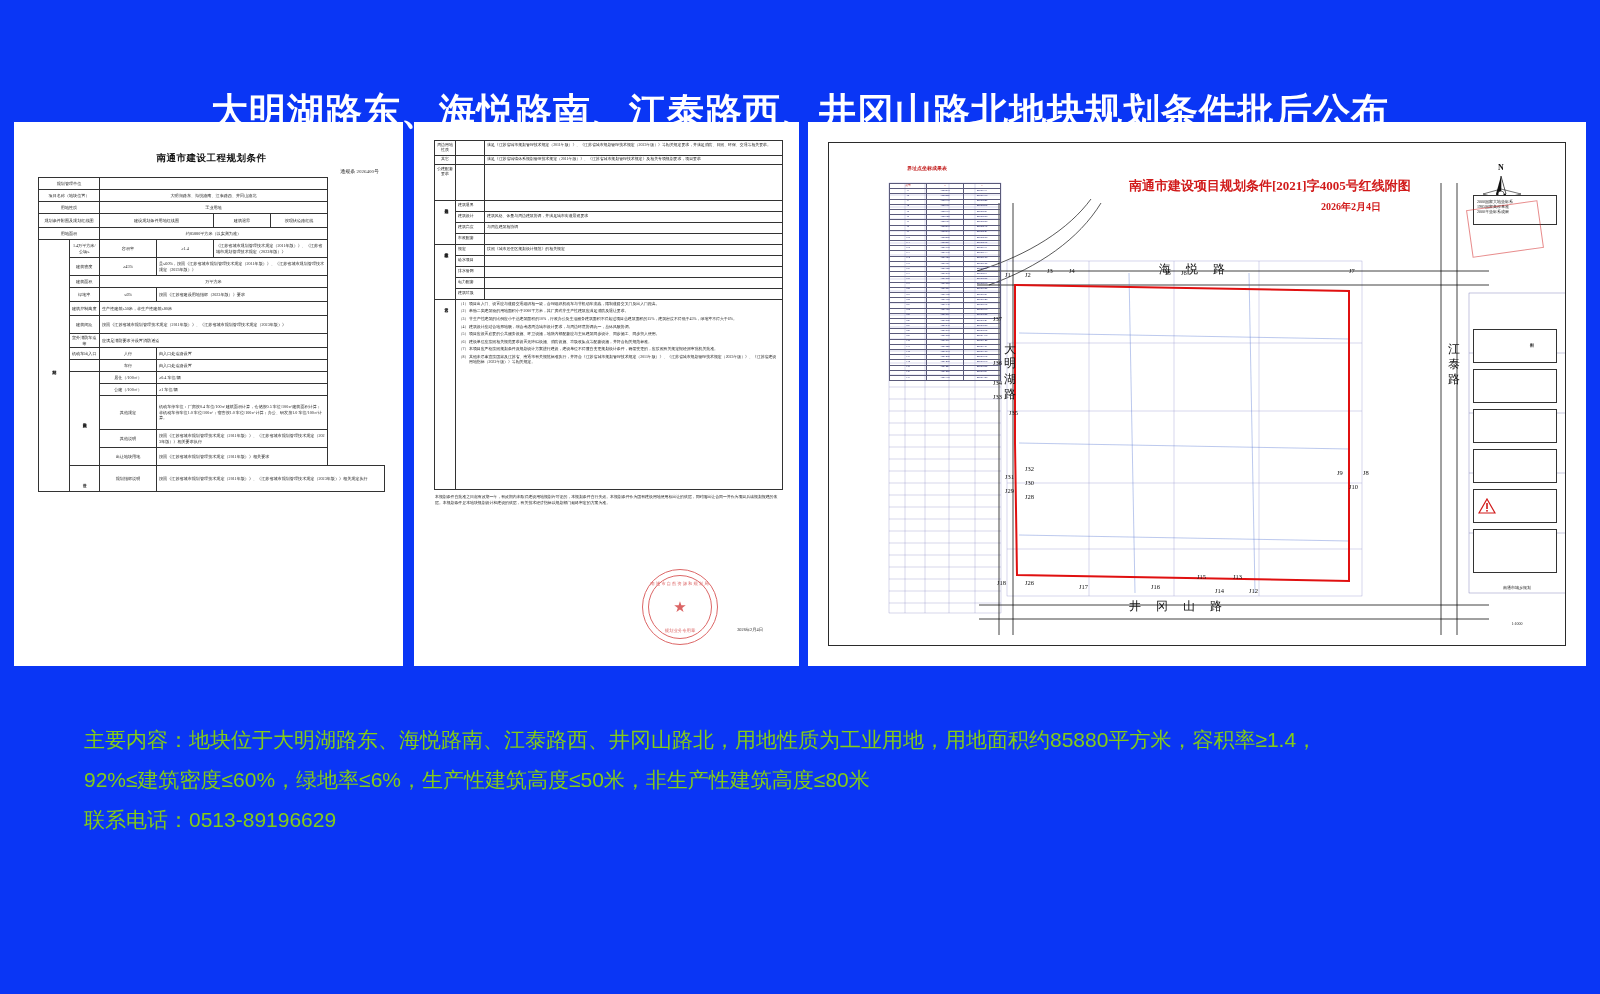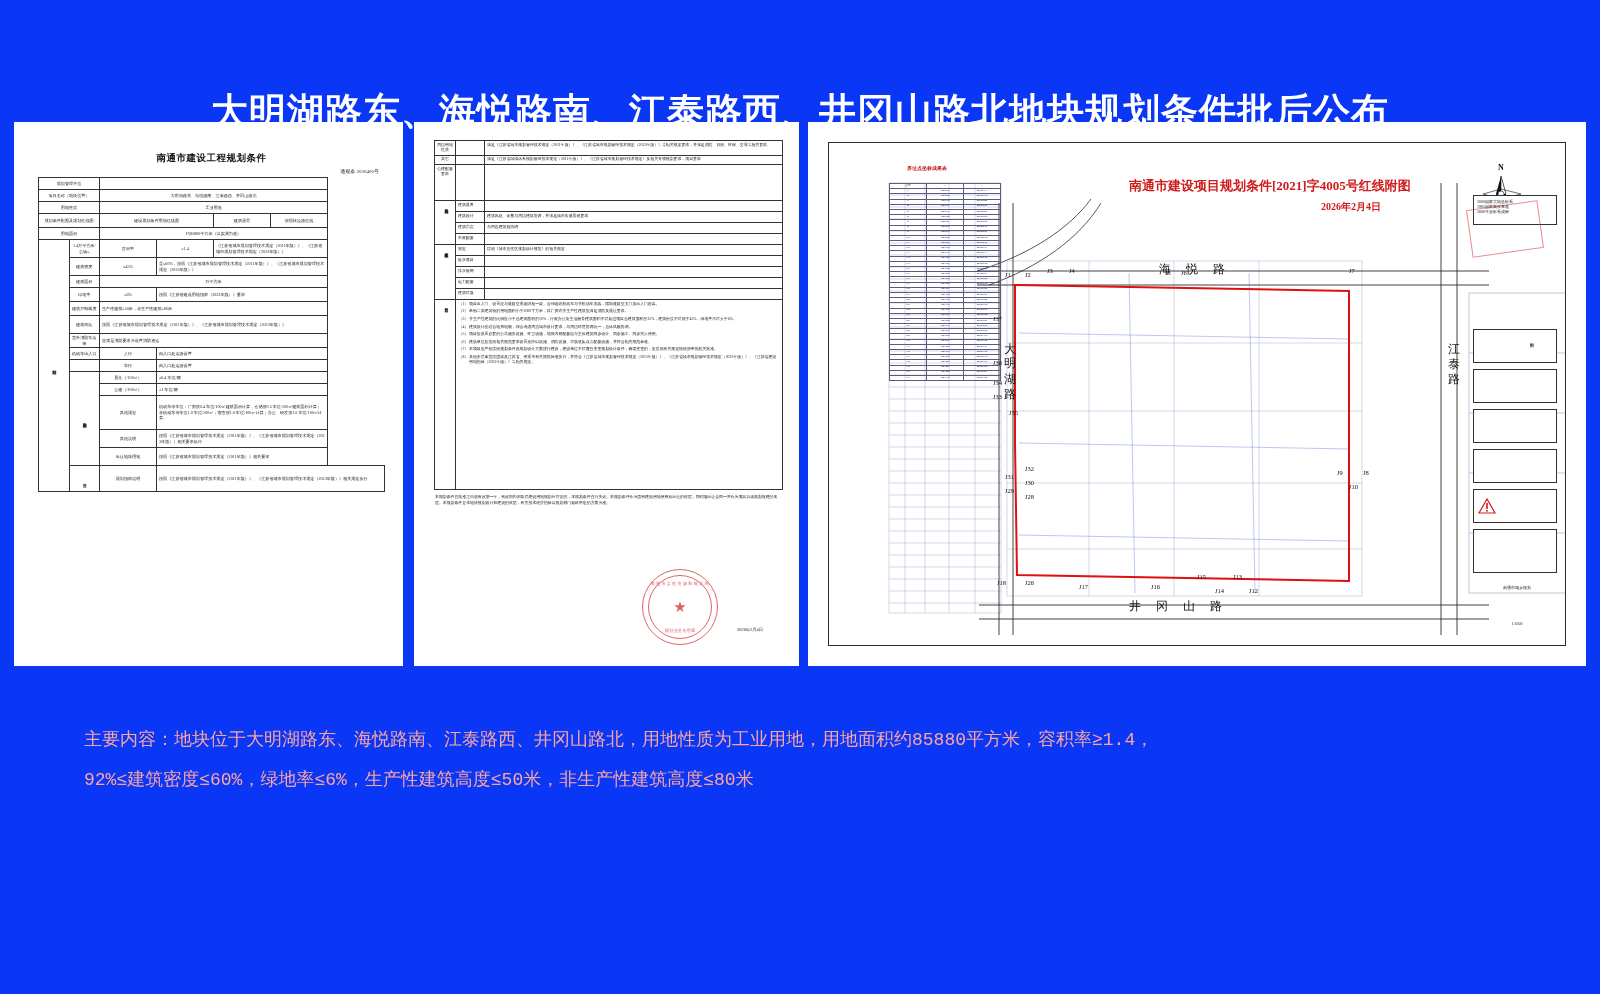--- a/index.html
+++ b/index.html
@@ -258,24 +258,24 @@
     overflow: hidden;
   }
   .tiny-table td.hdr { color: #b01515; font-size: 2.8px; }
 
   
   .bottom {
     position: absolute;
     left: 84px;
     top: 720px;
     width: 1440px;
-    color: #fca5a5;
-    font-size: 18px;
+    color: #84cc16;
+    font-size: 21px;
     line-height: 40px;
-    font-family: Liberation Mono, monospace;
+    font-family: Liberation Sans, sans-serif;
   }
   .bottom .ln { white-space: nowrap; }
 </style>
 </head>
 <body>
 
 <div id="page">
 
   <div class="title">大明湖路东、海悦路南、江泰路西、井冈山路北地块规划条件批后公布</div>
 
@@ -805,15 +805,16 @@
       <div class="legend-text" style="left:648px;top:442px;width:80px;text-align:center">南通市城乡规划</div>
       <div class="legend-text" style="left:648px;top:478px;width:80px;text-align:center">1:1000</div>
 
       <div style="position:absolute;left:640px;top:62px;width:70px;height:46px;border:1.2px solid #d11a1a;opacity:.5;transform:rotate(-8deg)"></div>
     </div>
   </div>
 
   <div class="bottom">
     <div class="ln">主要内容：地块位于大明湖路东、海悦路南、江泰路西、井冈山路北，用地性质为工业用地，用地面积约85880平方米，容积率≥1.4，</div>
     <div class="ln">92%≤建筑密度≤60%，绿地率≤6%，生产性建筑高度≤50米，非生产性建筑高度≤80米</div>
+    <div class="ln">联系电话：0513-89196629</div>
   </div>
 
 </div>
 
 </body></html>

